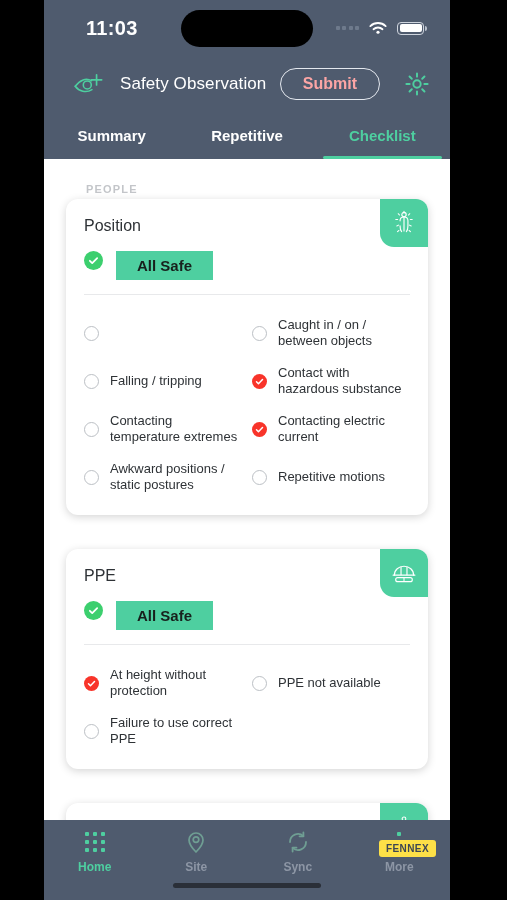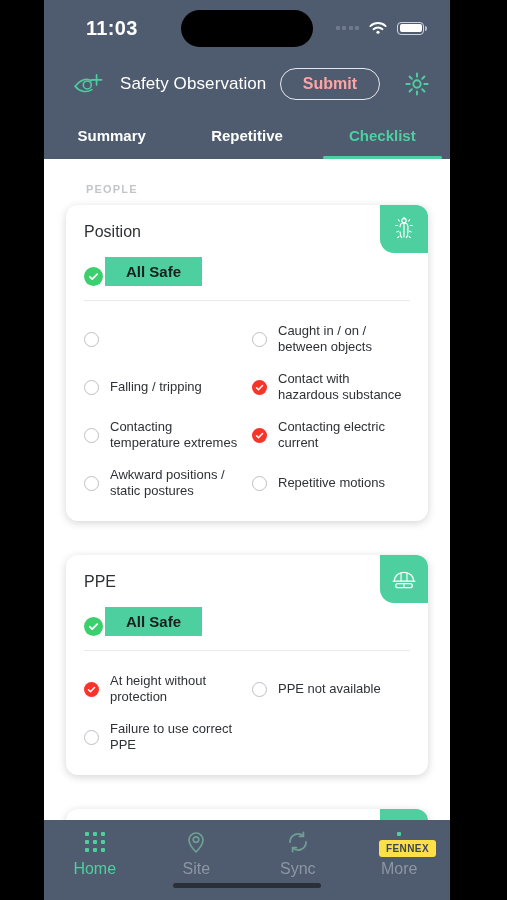--- a/index.html
+++ b/index.html
@@ -131,21 +131,21 @@
     top:159px; left:0; right:0; bottom:0;
     background:#ffffff;
     padding:0 22px;
     overflow:hidden;
   }
   .section-label {
     font-size:11px;
     font-weight:bold;
     letter-spacing:1.2px;
     color:#b9bcc0;
-    margin:24px 0 10px 20px;
+    margin:24px 0 4px 20px;
     filter:blur(0.7px);
     opacity:.85;
   }
 
   
   .card {
     position:relative;
     background:#ffffff;
     border-radius:12px;
     box-shadow:0 2px 8px rgba(0,0,0,.17);
@@ -162,22 +162,22 @@
     top:0; right:0;
     width:48px; height:48px;
     background:#4ecfa0;
     border-radius:0 12px 0 14px;
     display:flex; align-items:center; justify-content:center;
   }
 
   
   .allsafe-row {
     display:flex;
-    align-items:flex-end;
-    gap:2px;
+    align-items:flex-start;
+    gap:13px;
     margin-bottom:14px;
   }
   .check-green {
     width:19px; height:19px;
     border-radius:50%;
     background:#3ccf6e;
     display:flex; align-items:center; justify-content:center;
     flex:none;
   }
   .check-green svg { width:11px; height:11px; }
@@ -237,21 +237,21 @@
     padding-top:9px;
   }
   .navitem {
     flex:1;
     display:flex;
     flex-direction:column;
     align-items:center;
     gap:5px;
   }
   .navitem .nic { height:26px; display:flex; align-items:center; justify-content:center; }
-  .navitem .nlbl { font-size:16px; color:#8d96a5; font-weight:normal; }
+  .navitem .nlbl { font-size:12px; color:#8d96a5; font-weight:bold; }
   .navitem.active .nlbl { color:#4ecfa0; }
   .brand {
     position:absolute;
     right:14px; top:20px;
     background:#fde047;
     color:#3d4653;
     font-size:10px;
     font-weight:bold;
     letter-spacing:0.4px;
     padding:3px 7px;

